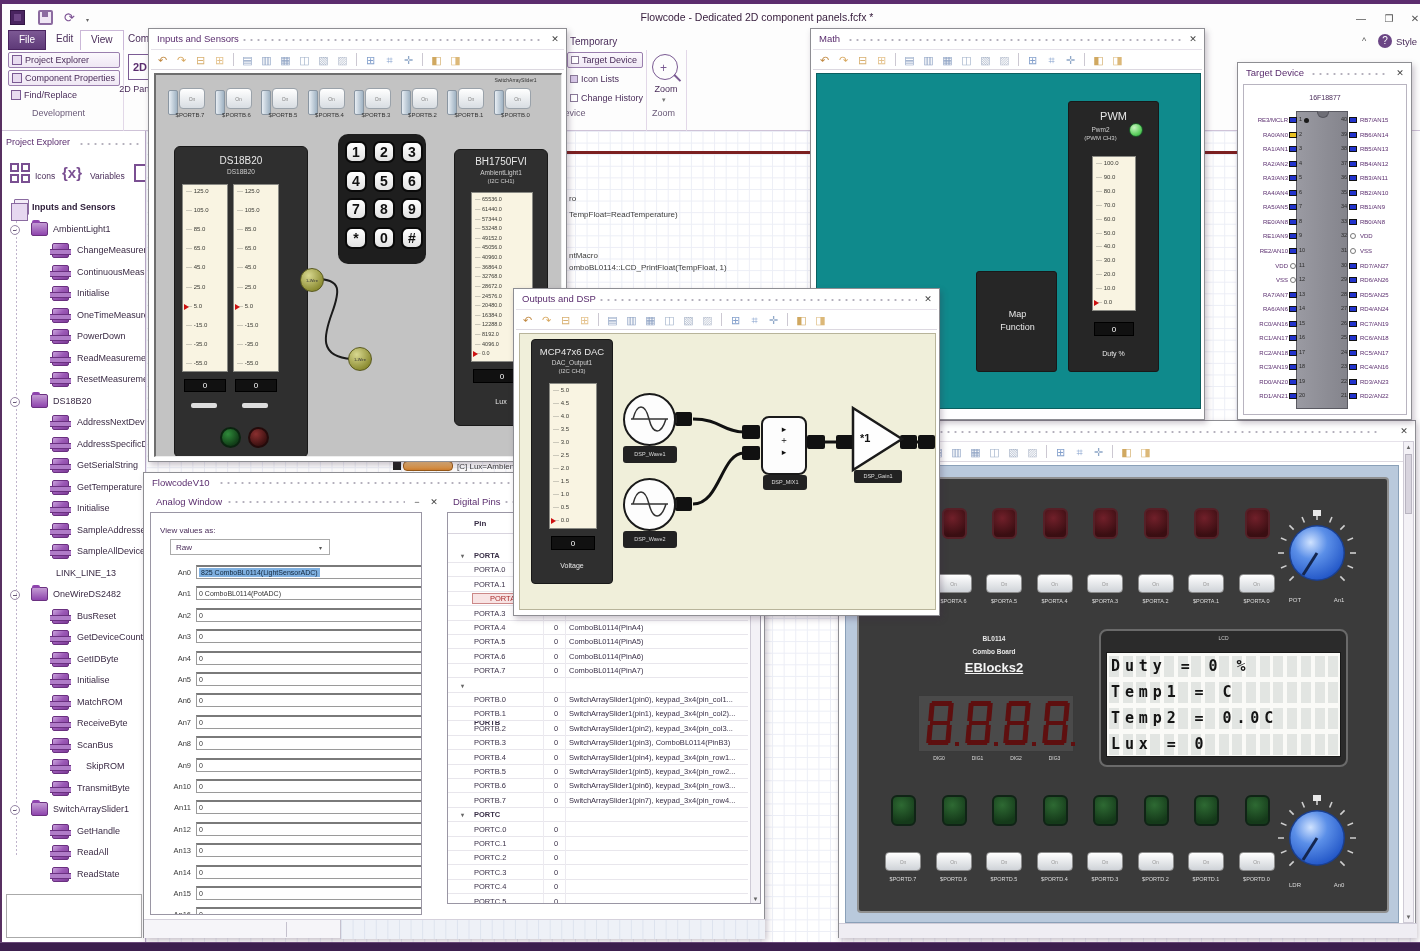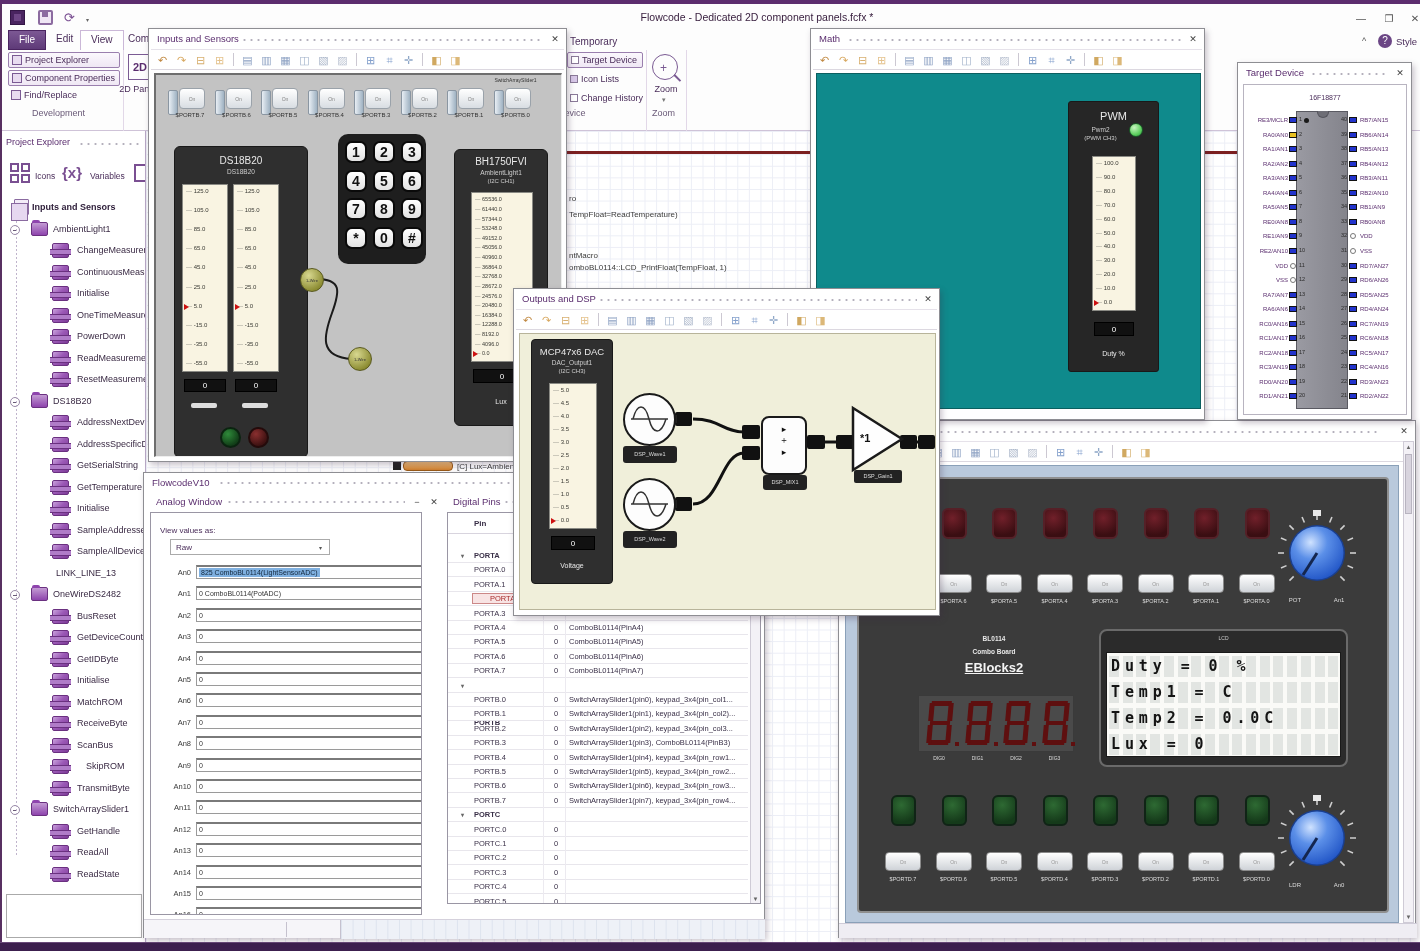--- a/index.html
+++ b/index.html
@@ -1018,20 +1018,23 @@
         <div class="ticon" style="color: rgb(132, 160, 204);">⊞</div>
         <div class="ticon" style="color: rgb(132, 160, 204);">⌗</div>
         <div class="ticon" style="color: rgb(144, 168, 200);">✛</div>
         <div class="tsep"></div>
         <div class="ticon" style="color: rgb(208, 168, 96);">◧</div>
         <div class="ticon" style="color: rgb(220, 184, 120);">◨</div>
       </div>
     <div class="abs" style="left:5px; top:44px; width:385px; height:336px; background:#0f8a8c; border:1px solid #0a5f60; overflow:hidden;">
 
 
+      <div class="dark-comp" style="left:159px; top:197px; width:81px; height:101px; border-radius:3px; background:#262626;">
+        <div class="complabel" style="left:20px; width:41px; top:36px; font-size:9px; white-space:normal; line-height:13px;">Map Function</div>
+      </div>
 
       <div class="dark-comp" style="left:251px; top:27px; width:91px; height:271px; border-radius:3px; background:#262626;">
         <div class="complabel" style="left:0; right:0; top:8px; font-size:11px;">PWM</div>
         <div class="complabel" style="left:0; right:26px; top:24px; font-size:6.5px; color:#cfcfcf;">Pwm2</div>
         <div class="complabel" style="left:0; right:26px; top:33px; font-size:6px; color:#cfcfcf;">(PWM CH3)</div>
         <div class="led-round" style="left:60px; top:21px; width:14px; height:14px; background:radial-gradient(circle at 35% 30%, #c8f5c0, #5fd060 60%, #2f9a40); border:1px solid #1a5a28;"></div>
         <div class="scale" style="left:23px; top:54px; width:44px; height:155px;">
             <div class="tick" style="top: 3px; font-size: 6px;">100.0</div>
             <div class="tick" style="top: 16.9px; font-size: 6px;">90.0</div>
             <div class="tick" style="top: 30.8px; font-size: 6px;">80.0</div>

